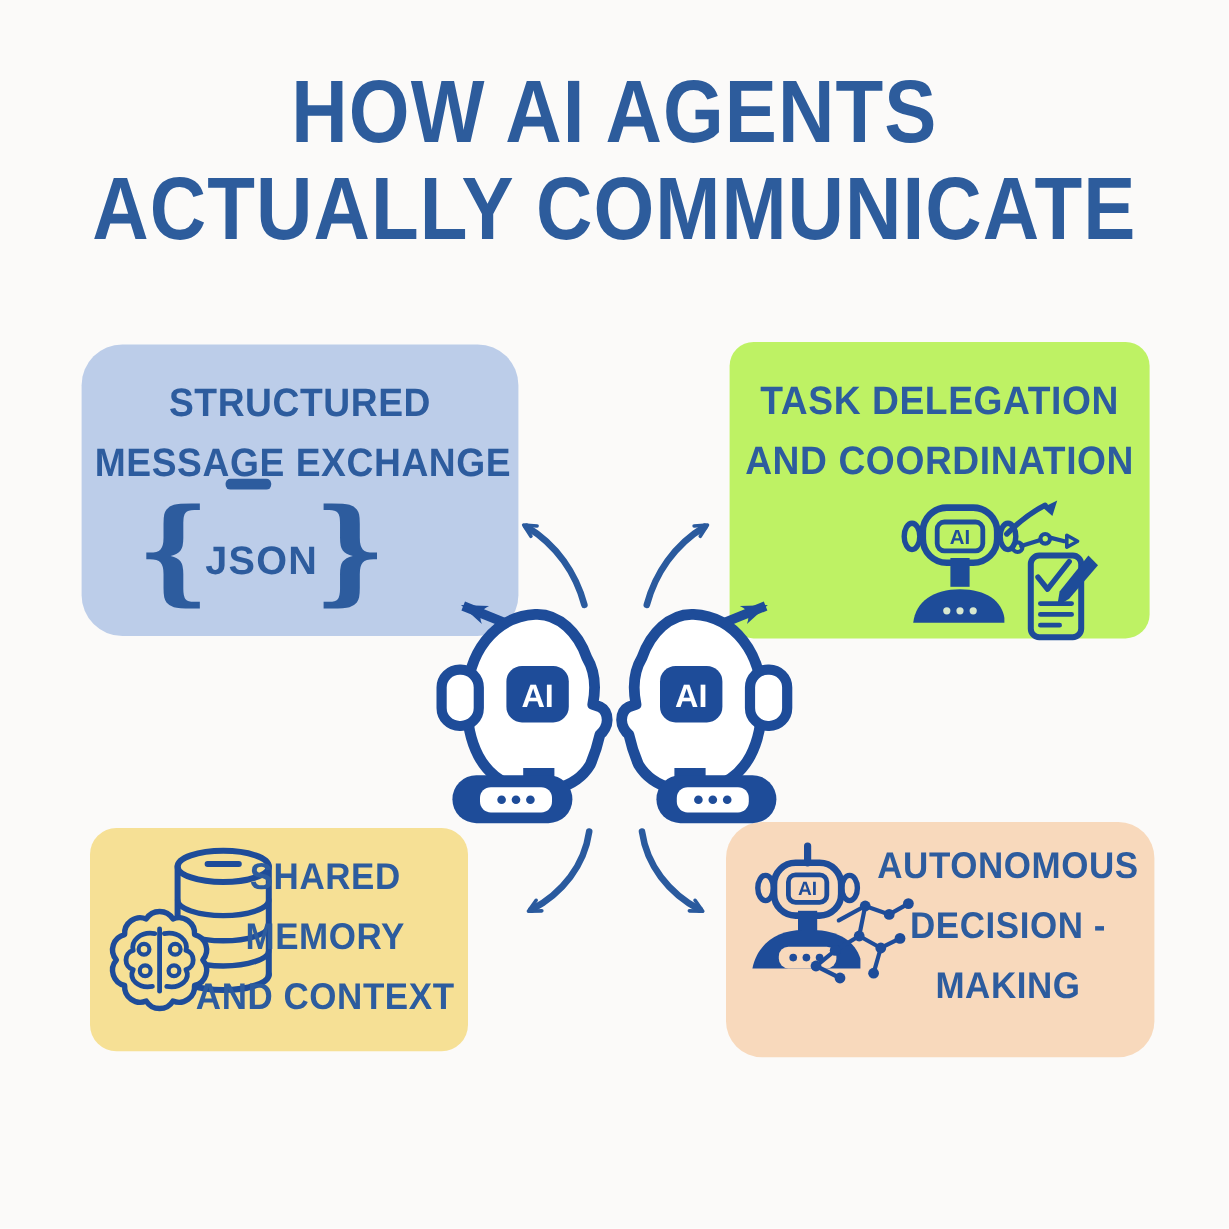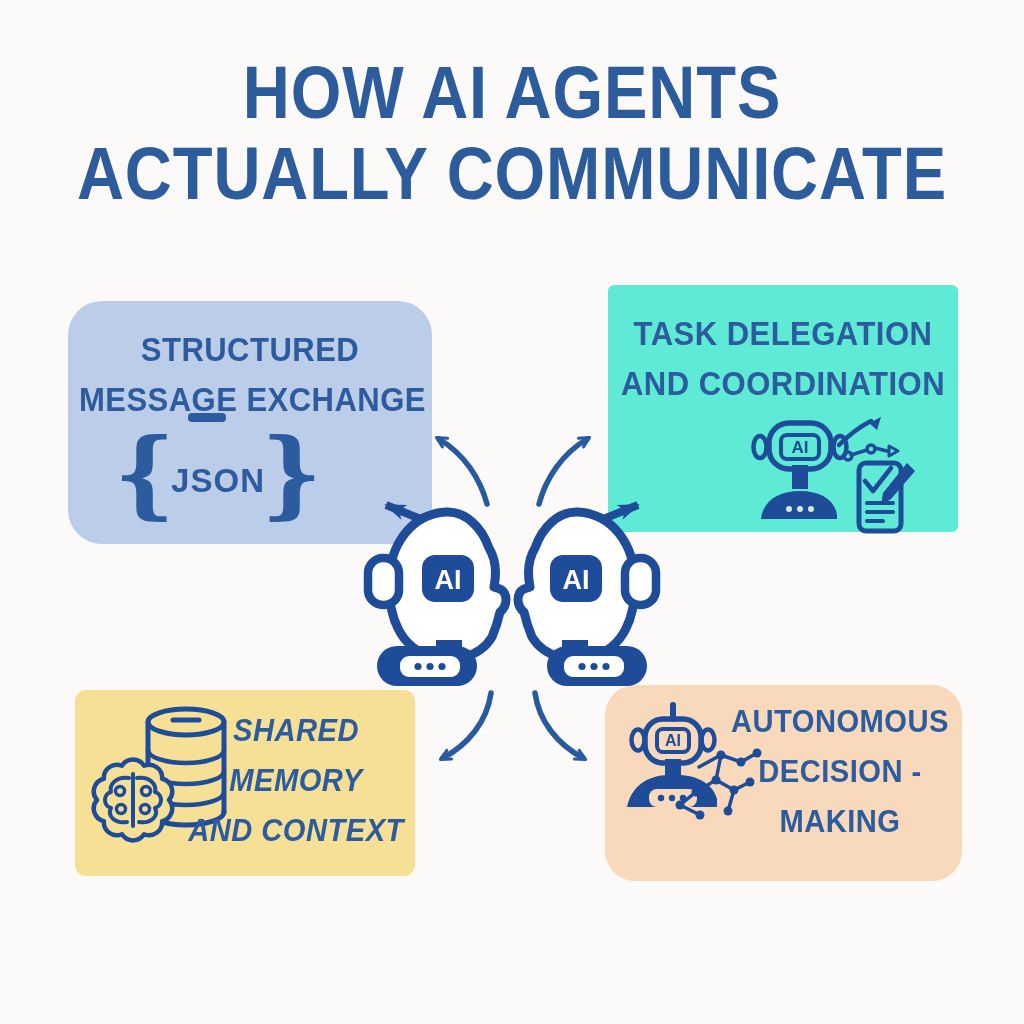--- a/index.html
+++ b/index.html
@@ -11,23 +11,23 @@
   }
   
   .title{
     position:absolute;left:0;top:52px;width:1024px;text-align:center;
     color:#2d5c9c;font-weight:700;font-size:74px;line-height:1.1;
     transform:scaleX(0.88);transform-origin:50% 0;
     letter-spacing:1px;white-space:nowrap;
   }
   
   .box{position:absolute;}
-  .box-blue  {left:68px; top:301px;width:364px;height:243px;border-radius:34px;background:#bccde9;}
-  .box-green {left:608px;top:285px;width:350px;height:247px;border-radius:6px;background:#5eead4;}
-  .box-yellow{left:75px; top:690px;width:340px;height:186px;border-radius:11px;background:#f6e095;font-style:italic;}
+  .box-blue  {left:68px; top:287px;width:364px;height:243px;border-radius:34px;background:#bccde9;}
+  .box-green {left:608px;top:285px;width:350px;height:247px;border-radius:20px;background:#bef264;}
+  .box-yellow{left:75px; top:690px;width:315px;height:186px;border-radius:22px;background:#f6e095;}
   .box-orange{left:605px;top:685px;width:357px;height:196px;border-radius:30px;background:#f8d9bc;}
   .heading{
     position:absolute;left:0;top:24px;width:100%;text-align:center;
     color:#2d5c9e;font-weight:700;font-size:33px;line-height:1.5;
     transform:scaleX(0.94);transform-origin:50% 0;letter-spacing:.5px;white-space:nowrap;
   }
   .heading-sm{font-size:31px;line-height:1.62;}
   .box-yellow .heading-sm{left:auto;right:4px;top:16px;width:230px;}
   .box-orange .heading-sm{left:auto;right:2px;top:12px;width:240px;}
   

